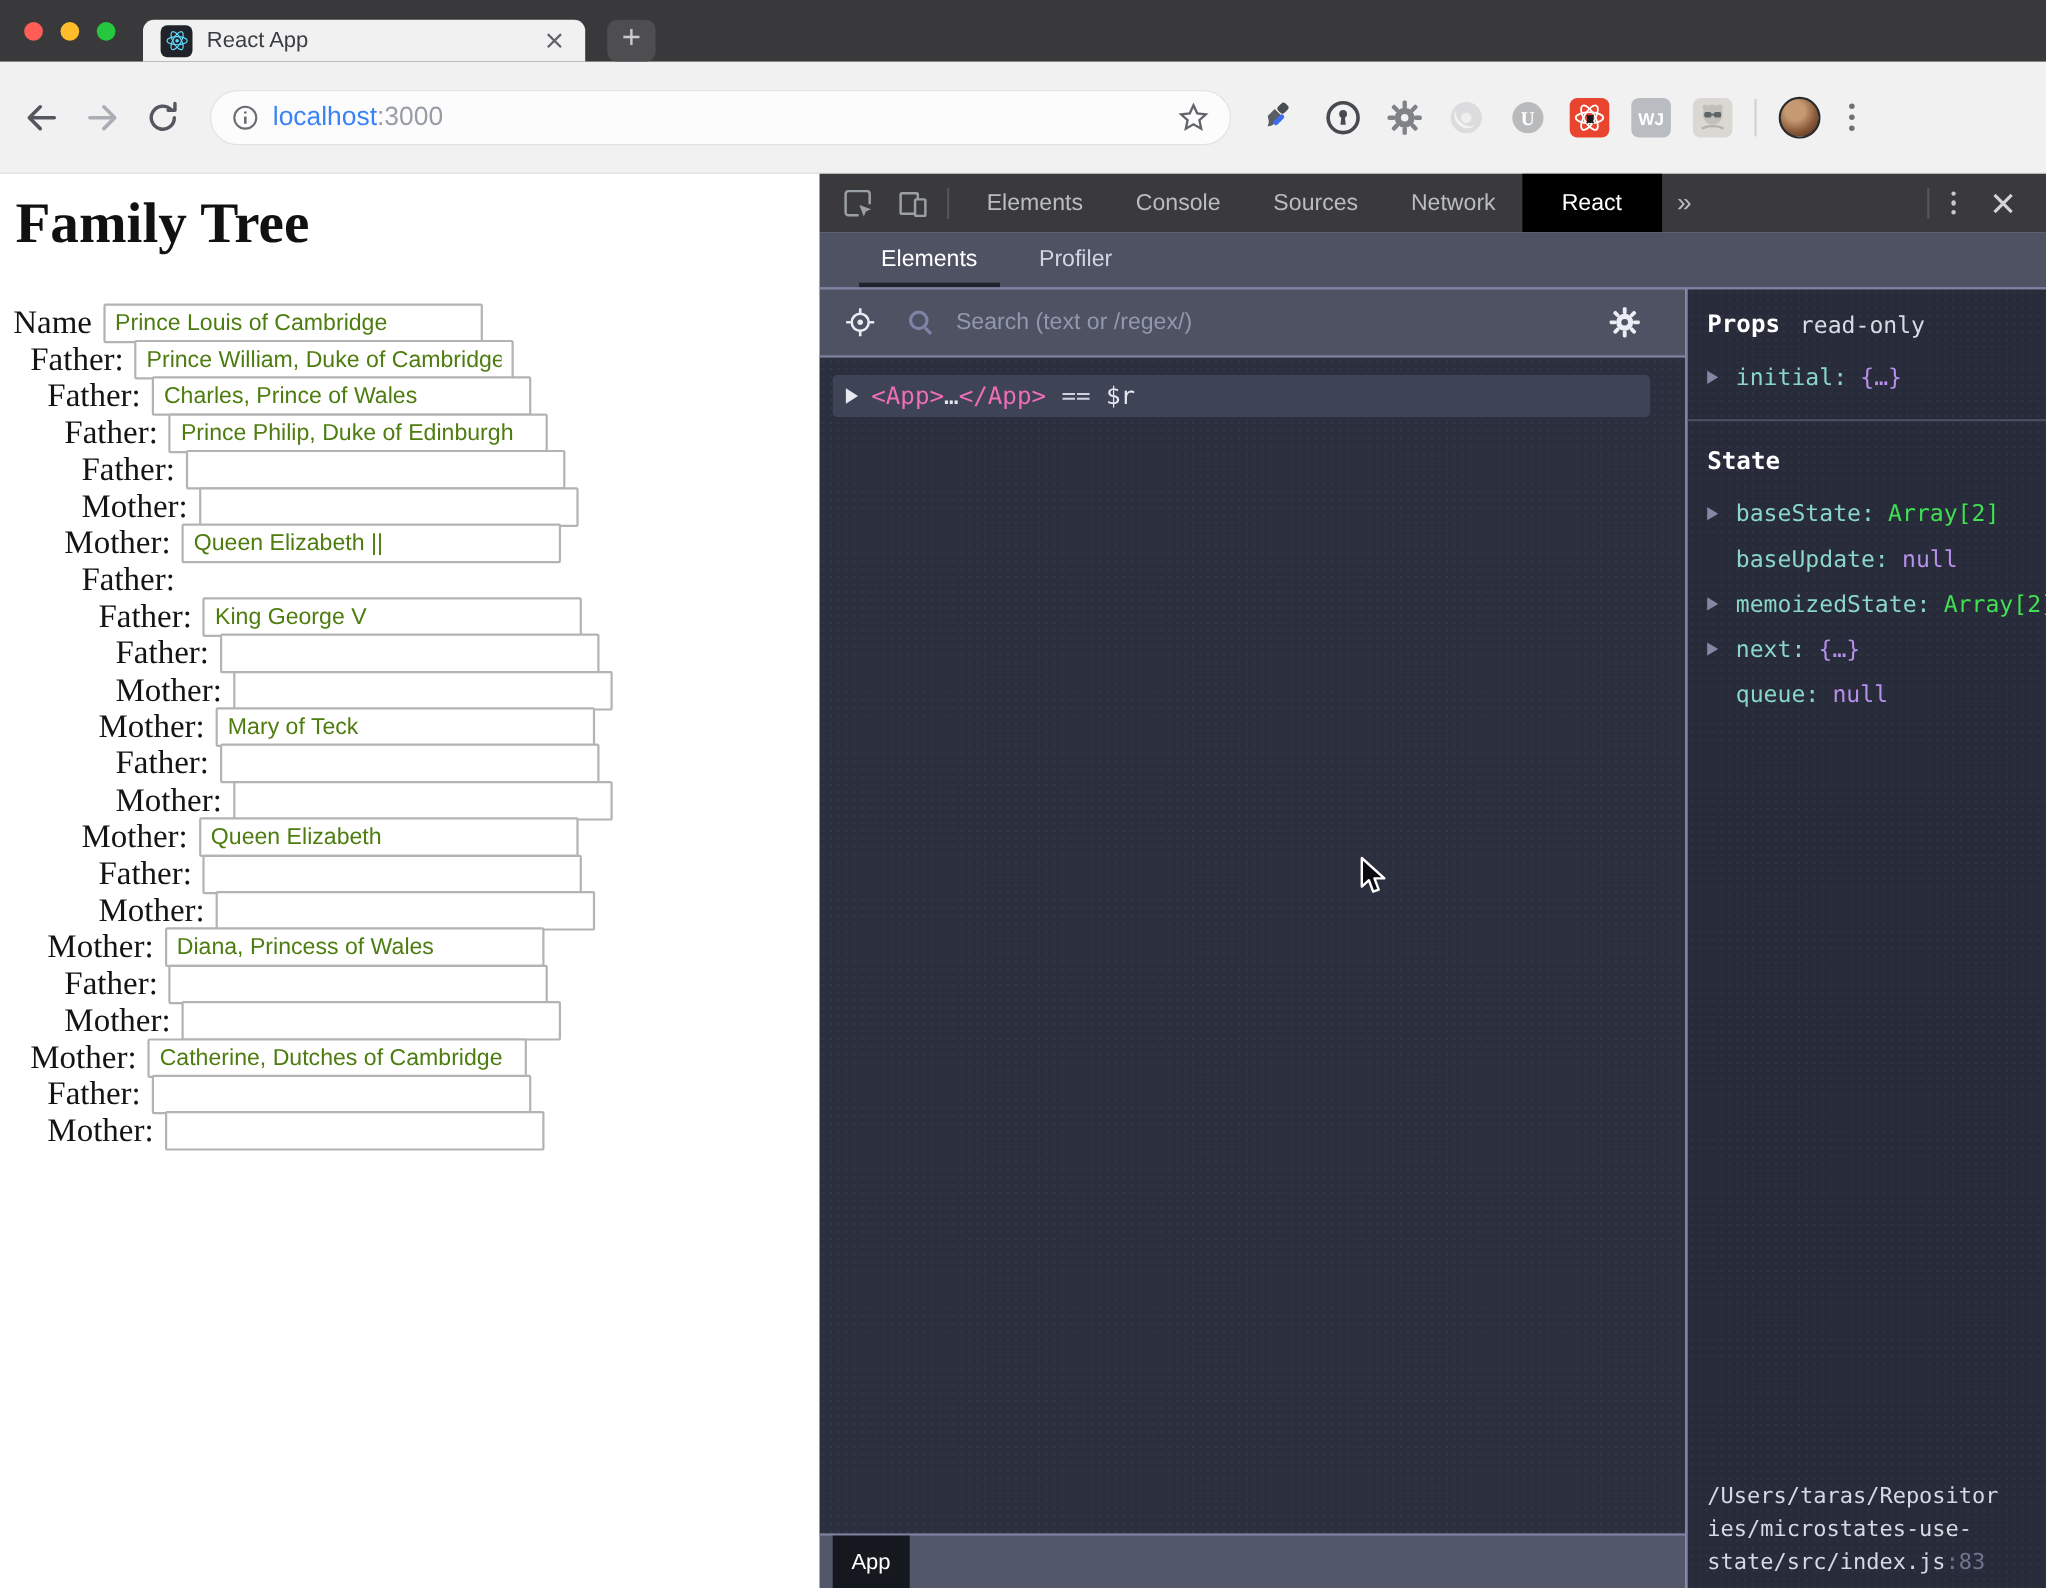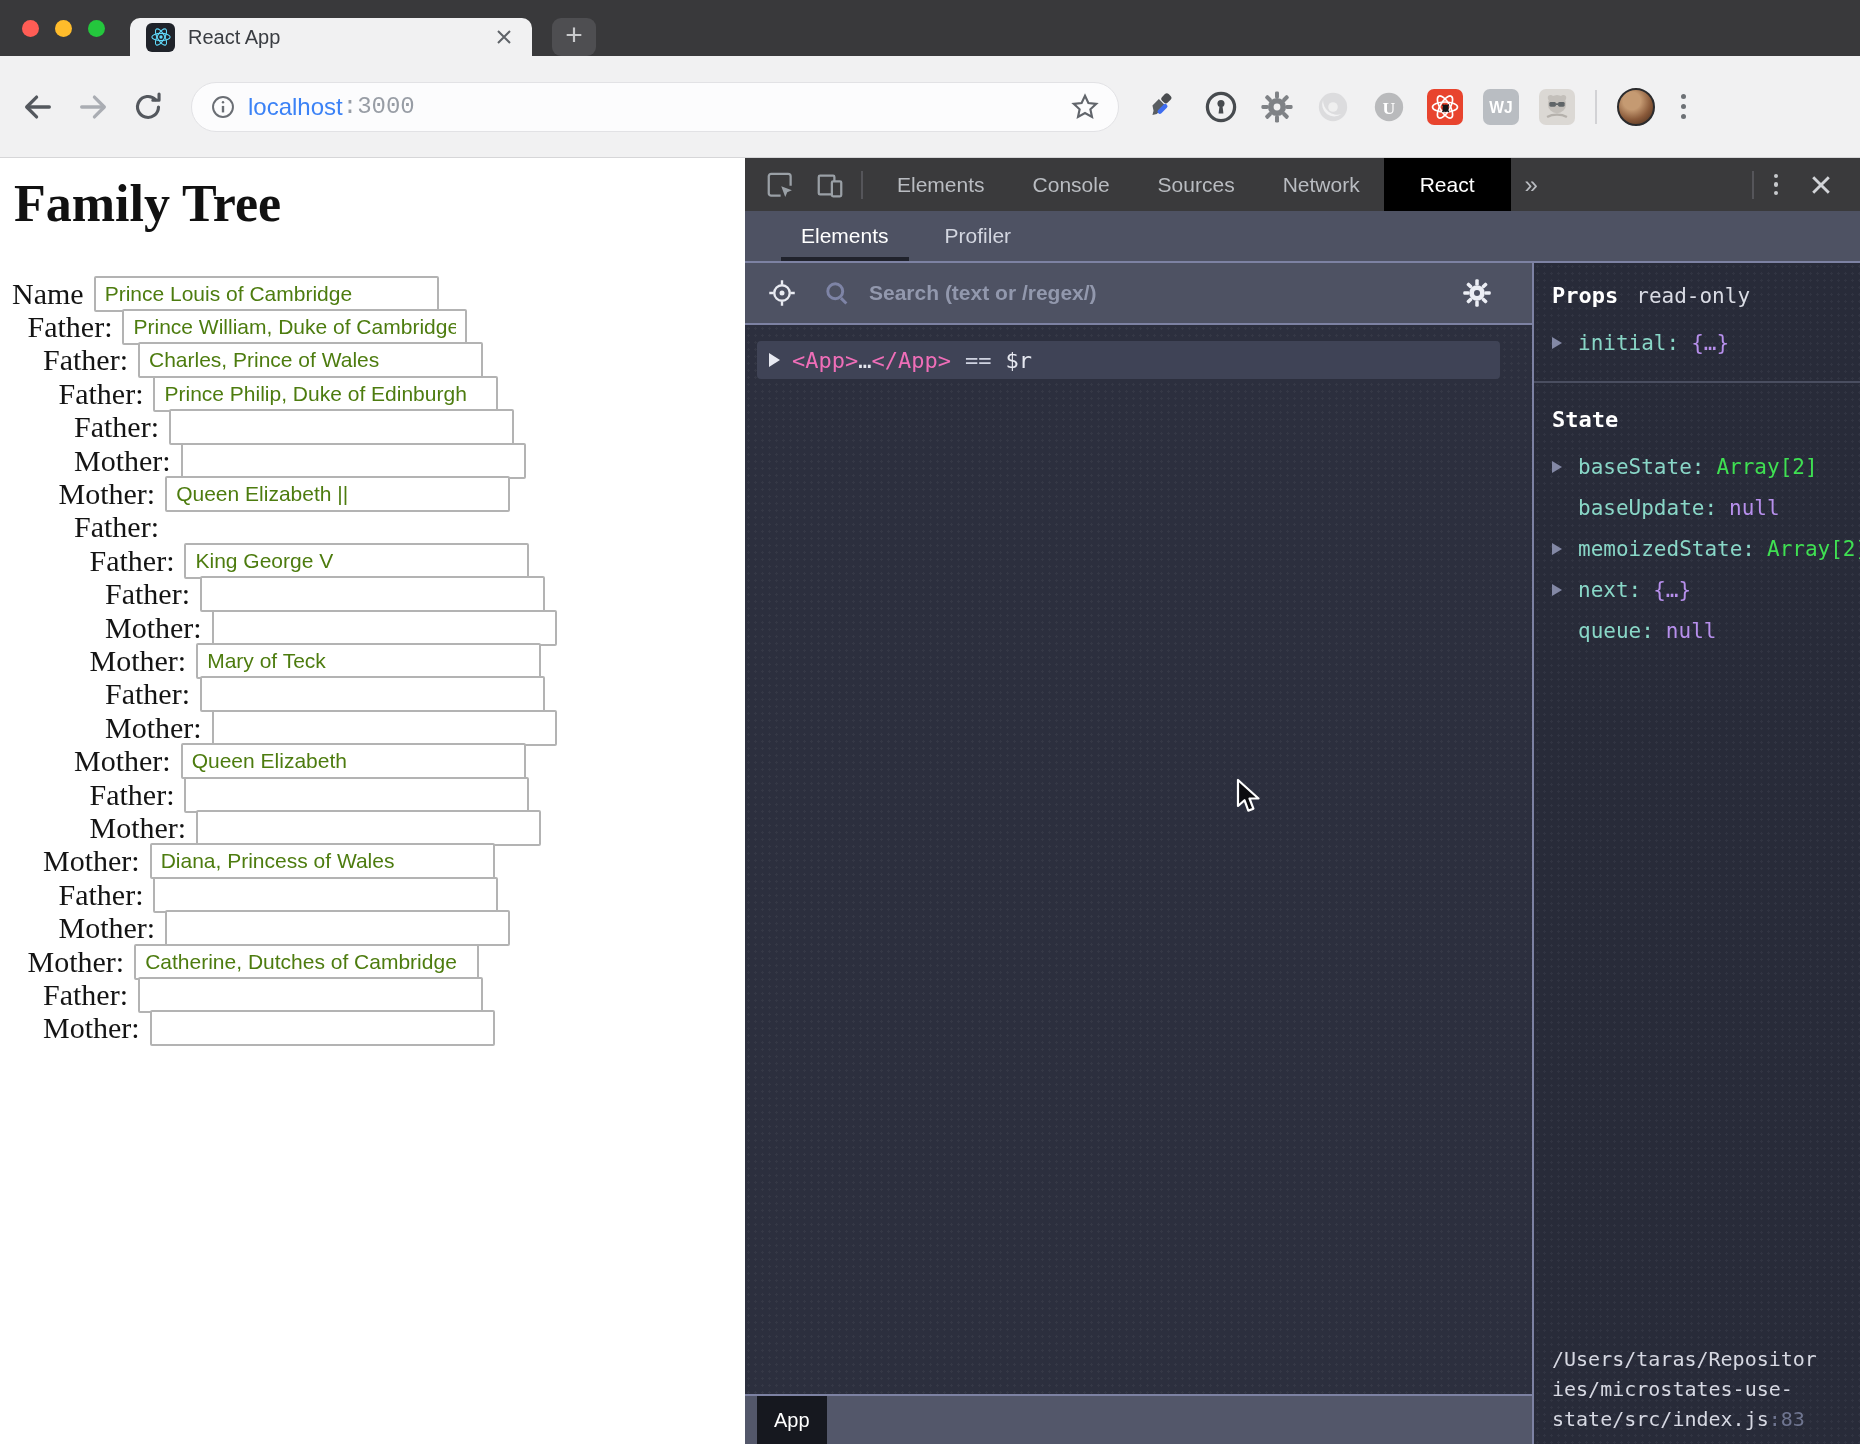--- a/index.html
+++ b/index.html
@@ -17,21 +17,21 @@
   .favicon { width:29px; height:29px; border-radius:6px; background:#20232a; display:flex; align-items:center; justify-content:center; }
   .tab-title { margin-left:13px; font-size:20px; color:#3a3d42; }
   .tab-close { margin-left:auto; width:24px; height:24px; display:flex; align-items:center; justify-content:center; }
   .newtab { position:absolute; left:552px; top:18px; width:44px; height:38px; border-radius:9px;
             background:#4e4e51; color:#c9cacc; font-size:30px; line-height:34px; text-align:center; }
   .toolbar { height:102px; background:#f1f1f2; display:flex; align-items:center; border-bottom:1px solid #d6d6d8; }
   .nav-btn { width:34px; height:34px; margin-left:21px; flex:0 0 auto; }
   .omnibox { margin-left:26px; width:928px; height:50px; background:#fcfcfd; border:1px solid #e2e2e5;
              border-radius:25px; display:flex; align-items:center; padding:0 18px; }
   .omni-host { font-size:24px; color:#3b82f6; margin-left:12px; }
-  .omni-port { font-size:24px; color:#989da5;font-family:Liberation Mono, monospace; }
+  .omni-port { font-size:24px; color:#989da5; }
   .omni-star { margin-left:auto; width:30px; height:30px; }
   .ext-row { display:flex; align-items:center; gap:20px; margin-left:28px; }
   .ext { width:36px; height:36px; display:flex; align-items:center; justify-content:center; }
   .ext-sq { border-radius:7px; }
   .tb-sep { width:2px; height:34px; background:#d2d2d5; margin-left:20px; }
   .avatar { width:38px; height:38px; margin-left:20px; border-radius:50%;
             background:radial-gradient(circle at 38% 32%, #c59a72 0 28%, #8a5a3a 60%, #3d2617 100%);
             border:2px solid #2b2b2d; }
   .kebab { margin-left:22px; display:flex; flex-direction:column; gap:5px; padding:4px; }
   .kebab i { width:5px; height:5px; border-radius:50%; background:#6d7176; }
@@ -60,21 +60,21 @@
   .rdt { flex:1; display:flex; flex-direction:column; min-height:0; }
   .rdt-tabs { height:52px; background:#4e5263; border-bottom:2px solid #7d82a3; display:flex; align-items:center; flex:0 0 auto; }
   .rdt-tab { font-size:21px; color:#d3d6e0; margin-left:56px; position:relative; height:50px; line-height:50px; }
   .rdt-tab.active { color:#fff; }
   .rdt-tab.active::after { content:""; position:absolute; left:-20px; right:-20px; bottom:0; height:4px; background:#20222c; }
   .rdt-body { flex:1; display:flex; min-height:0; }
   .rdt-left { width:789px; display:flex; flex-direction:column; border-right:2px solid #7d82a3; min-height:0; }
   .search-row { height:62px; background:#4e5263; border-bottom:2px solid #7d82a3; display:flex; align-items:center; flex:0 0 auto; }
   .search-row svg { flex:0 0 auto; }
   .search-input { flex:1; margin-left:16px; background:transparent; border:none; outline:none;
-                  font-size:21px; color:#e8eaf2; font-family:"Liberation Sans",sans-serif;font-weight:bold; }
+                  font-size:21px; color:#e8eaf2; font-family:"Liberation Sans",sans-serif; }
   .search-input::placeholder { color:#9298ad; }
   .tree { flex:1; position:relative; background-color:#2c2f3e; min-height:0; }
   .sel-row { position:absolute; left:12px; top:16px; width:743px; height:38px; background:#3f4356; border-radius:4px;
              display:flex; align-items:center; padding-left:12px; font-family:"DejaVu Sans Mono", monospace; font-size:22px; }
   .tri { width:0; height:0; border-top:7px solid transparent; border-bottom:7px solid transparent; border-left:11px solid #e8eaf2; margin-right:12px; }
   .tag { color:#ef6eb8; } .dim-ellipsis { color:#e6e8f0; } .eqtxt { color:#cfd3e0; margin:0 0 0 14px; } .reftxt { color:#e6e8f0; margin-left:14px; }
   .cursor { position:absolute; left:490px; top:453px; }
   .bottom-bar { height:50px; background:#53576a; border-top:2px solid #7d82a3; display:flex; align-items:stretch; flex:0 0 auto; }
   .app-tab { margin-left:12px; padding:0 17px; background:#16181f; color:#fff; font-size:20px; display:flex; align-items:center; }
   .rdt-right { flex:1; background-color:#282b39; display:flex; flex-direction:column; overflow:hidden;

